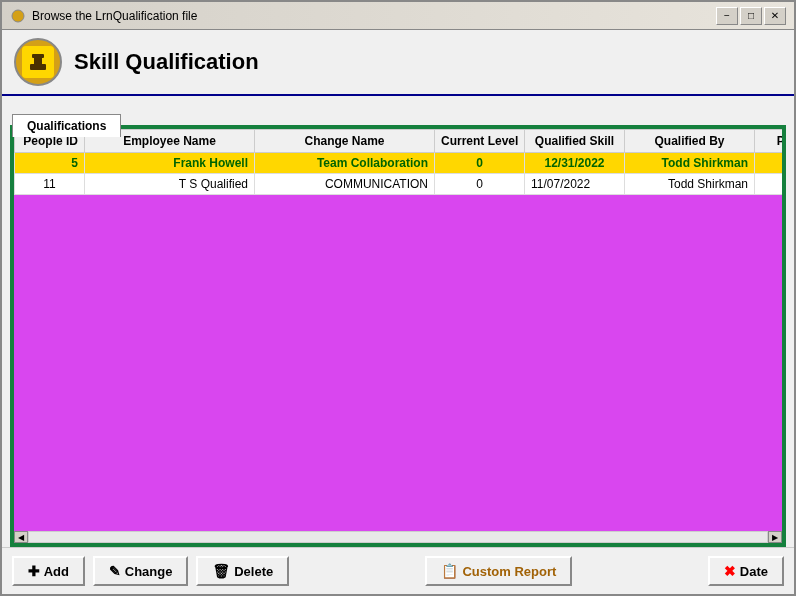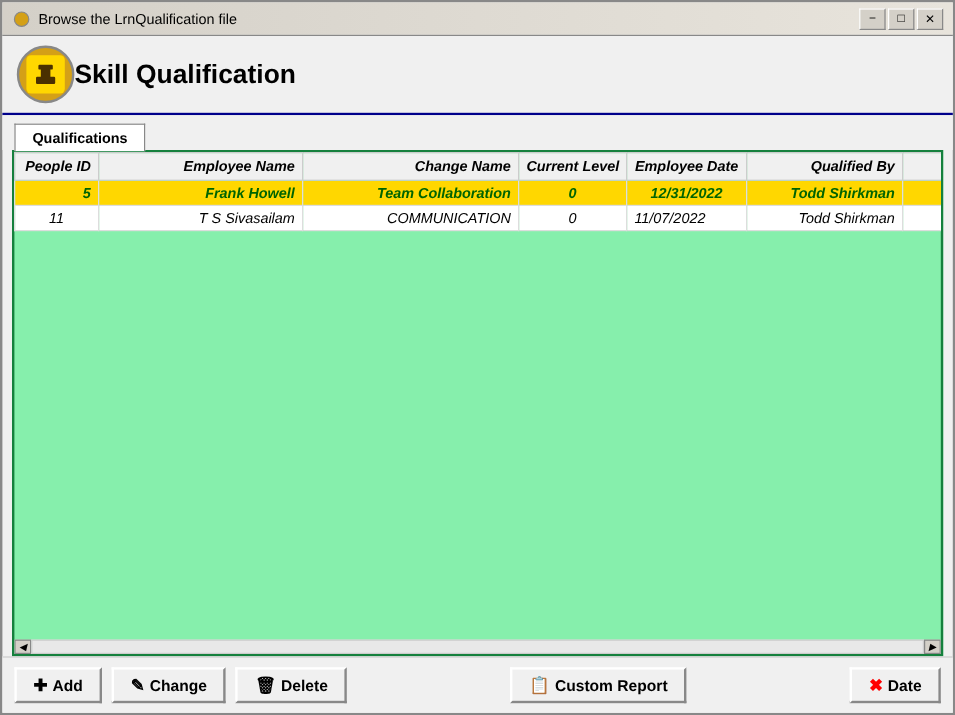--- a/index.html
+++ b/index.html
@@ -64,21 +64,21 @@
       justify-content: center;
       font-size: 10px;
       color: #000;
     }
 
     .header-section {
       background: #f0f0f0;
       padding: 8px 12px;
       display: flex;
       align-items: center;
-      gap: 0;
+      gap: 12px;
       border-bottom: 2px solid #00008b;
     }
 
     .header-icon {
       width: 48px;
       height: 48px;
       background: #d4a017;
       border-radius: 50%;
       display: flex;
       align-items: center;
@@ -99,59 +99,58 @@
     }
 
     .tab {
       background: #f0f0f0;
       border: 1px solid #888;
       border-bottom: none;
       padding: 4px 14px;
       font-size: 12px;
       cursor: pointer;
       position: relative;
-      top: 1px;
+      top: 12px;
       z-index: 2;
     }
 
     .tab.active {
       background: #fff;
       font-weight: bold;
     }
 
     .content-area {
       flex: 1;
-      background: #86efac;
-      border: 2px solid #15803d;
+      background: #d946ef;
+      border: 4px solid #15803d;
       margin: 0 8px;
       overflow: hidden;
       display: flex;
       flex-direction: column;
-      font-style: italic;
     }
 
     .table-container {
       flex: 1;
       overflow: auto;
     }
 
     table {
       width: 100%;
       border-collapse: collapse;
       table-layout: fixed;
     }
 
     thead tr {
       background: #f0f0f0;
     }
 
     thead th {
       border: 1px solid #ccc;
       padding: 4px 6px;
-      text-align: right;
+      text-align: center;
       font-weight: bold;
       font-size: 12px;
       color: #000;
       white-space: nowrap;
       overflow: hidden;
     }
 
     tbody tr {
       background: #fff;
     }
@@ -298,38 +297,38 @@
 
   <div class="content-area">
     <div class="table-container">
       <table>
         <thead>
           <tr>
             <th class="col-peopleid">People ID</th>
             <th class="col-empname">Employee Name</th>
             <th class="col-skillname">Change Name</th>
             <th class="col-currentlevel">Current Level</th>
-            <th class="col-qualdate">Employee Date</th>
+            <th class="col-qualdate">Qualified Skill</th>
             <th class="col-qualby">Qualified By</th>
             <th class="col-po">Po</th>
           </tr>
         </thead>
         <tbody id="table-body">
         <tr class="highlight">
               <td class="col-peopleid" style="text-align: right;">5</td>
               <td class="col-empname">Frank Howell</td>
               <td class="col-skillname">Team Collaboration</td>
               <td class="col-currentlevel" style="text-align: center;">0</td>
               <td class="col-qualdate" style="text-align: center;">12/31/2022</td>
               <td class="col-qualby">Todd Shirkman</td>
               <td class="col-po"></td>
             </tr>
             <tr>
               <td class="col-peopleid" style="text-align: center;">11</td>
-              <td class="col-empname">T S Sivasailam</td>
+              <td class="col-empname">T S Qualified</td>
               <td class="col-skillname">COMMUNICATION</td>
               <td class="col-currentlevel" style="text-align: center;">0</td>
               <td class="col-qualdate" style="text-align: left;">11/07/2022</td>
               <td class="col-qualby">Todd Shirkman</td>
               <td class="col-po"></td>
             </tr>
           </tbody>
       </table>
     </div>
 
@@ -348,21 +347,21 @@
     <button class="footer-btn">
       <span class="btn-icon">✎</span>
       <span>Change</span>
     </button>
     <button class="footer-btn">
       <span class="btn-icon">🗑</span>
       <span>Delete</span>
     </button>
     <button class="footer-btn btn-custom">
       <span class="btn-icon">📋</span>
-      <span style="color:#000000;">Custom Report</span>
+      <span style="color:#a16207;">Custom Report</span>
     </button>
     <button class="footer-btn btn-close">
       <span class="btn-icon" style="color:red;">✖</span>
       <span>Date</span>
     </button>
   </div>
 
 </div>
 
 </body></html>

